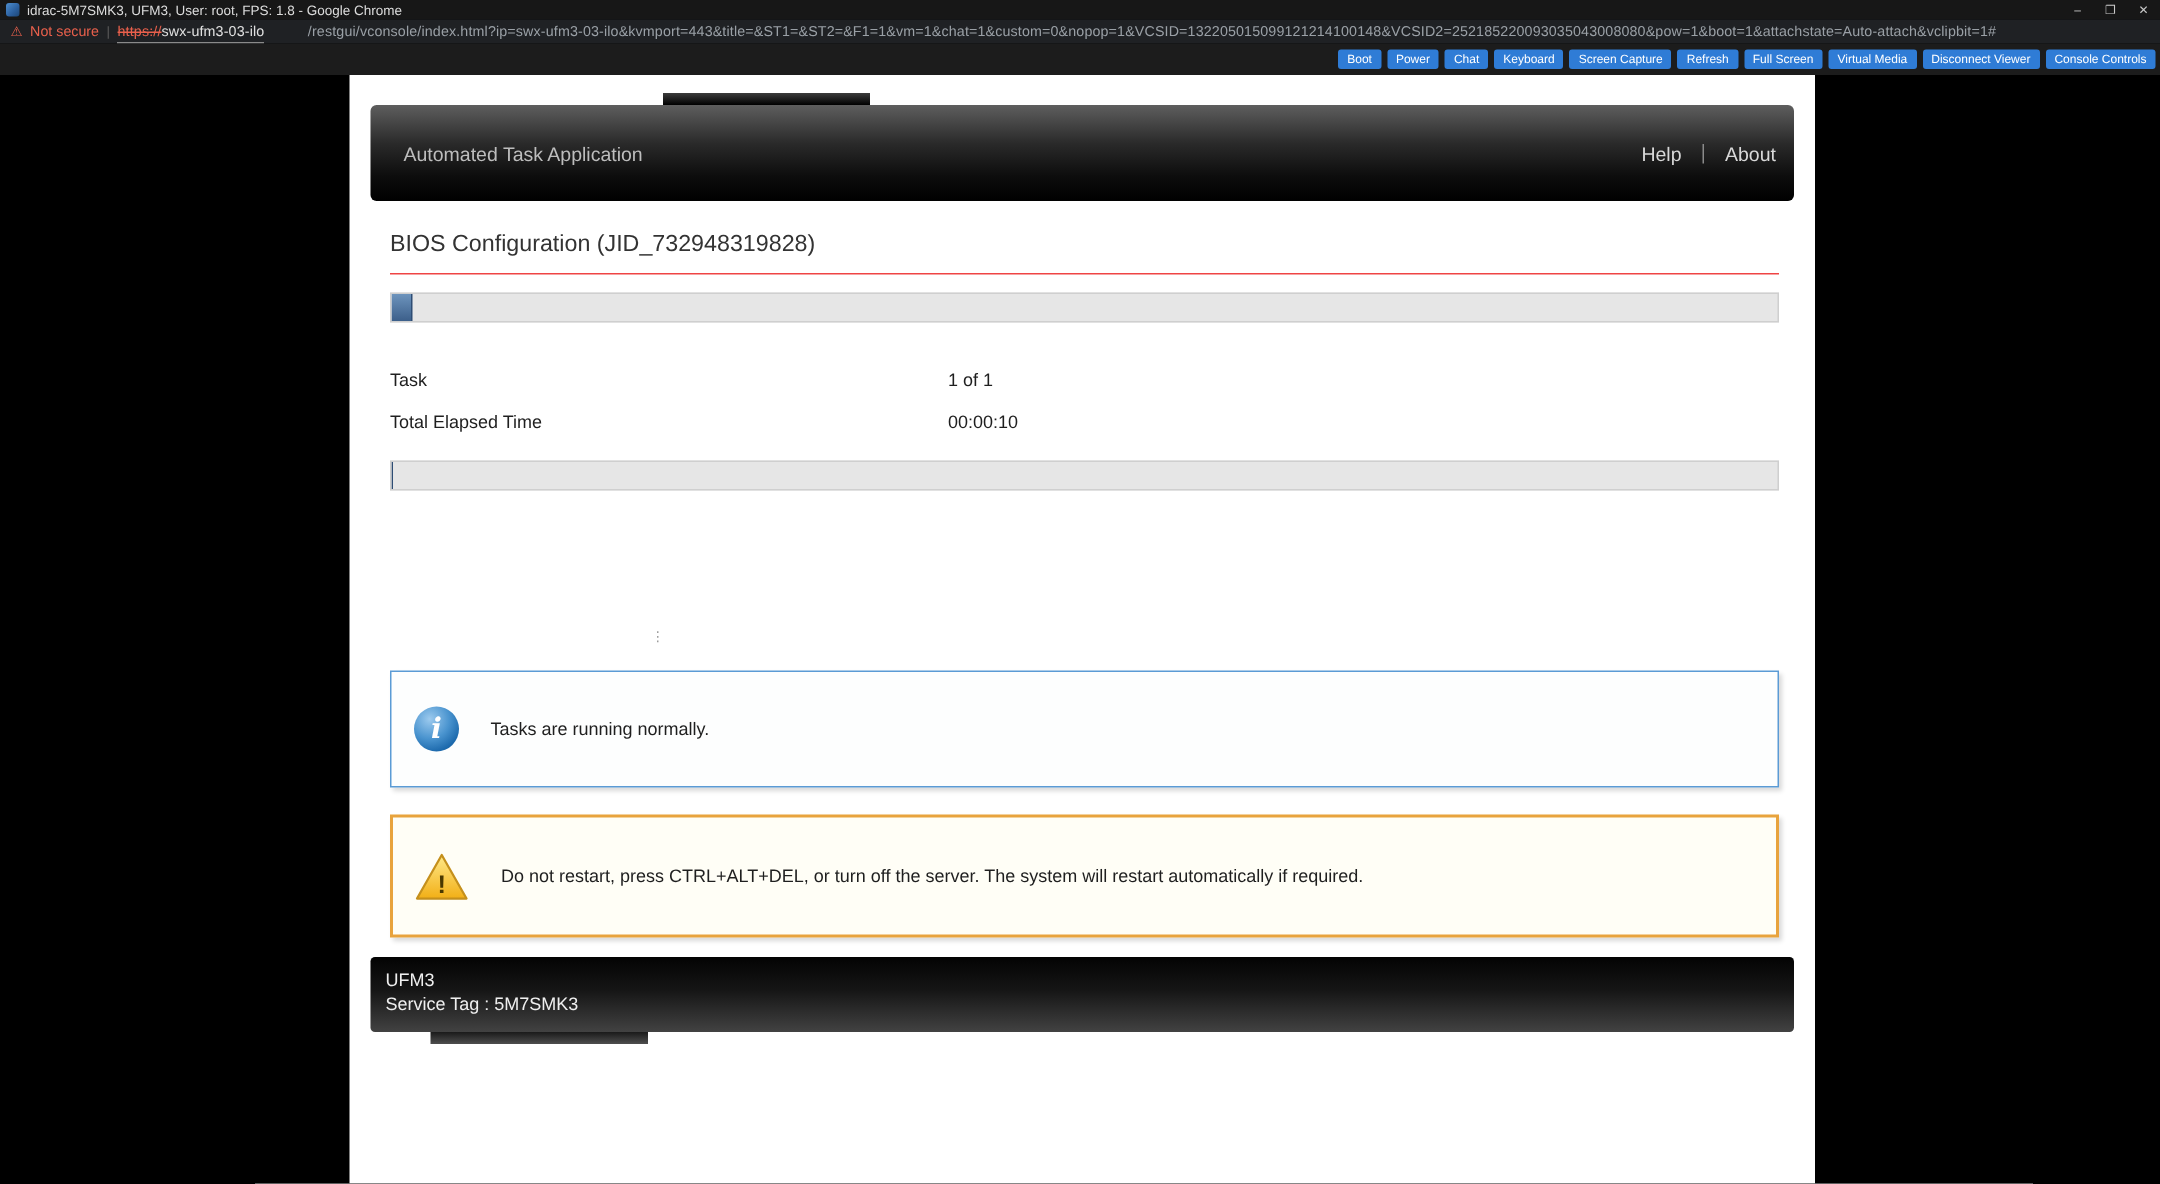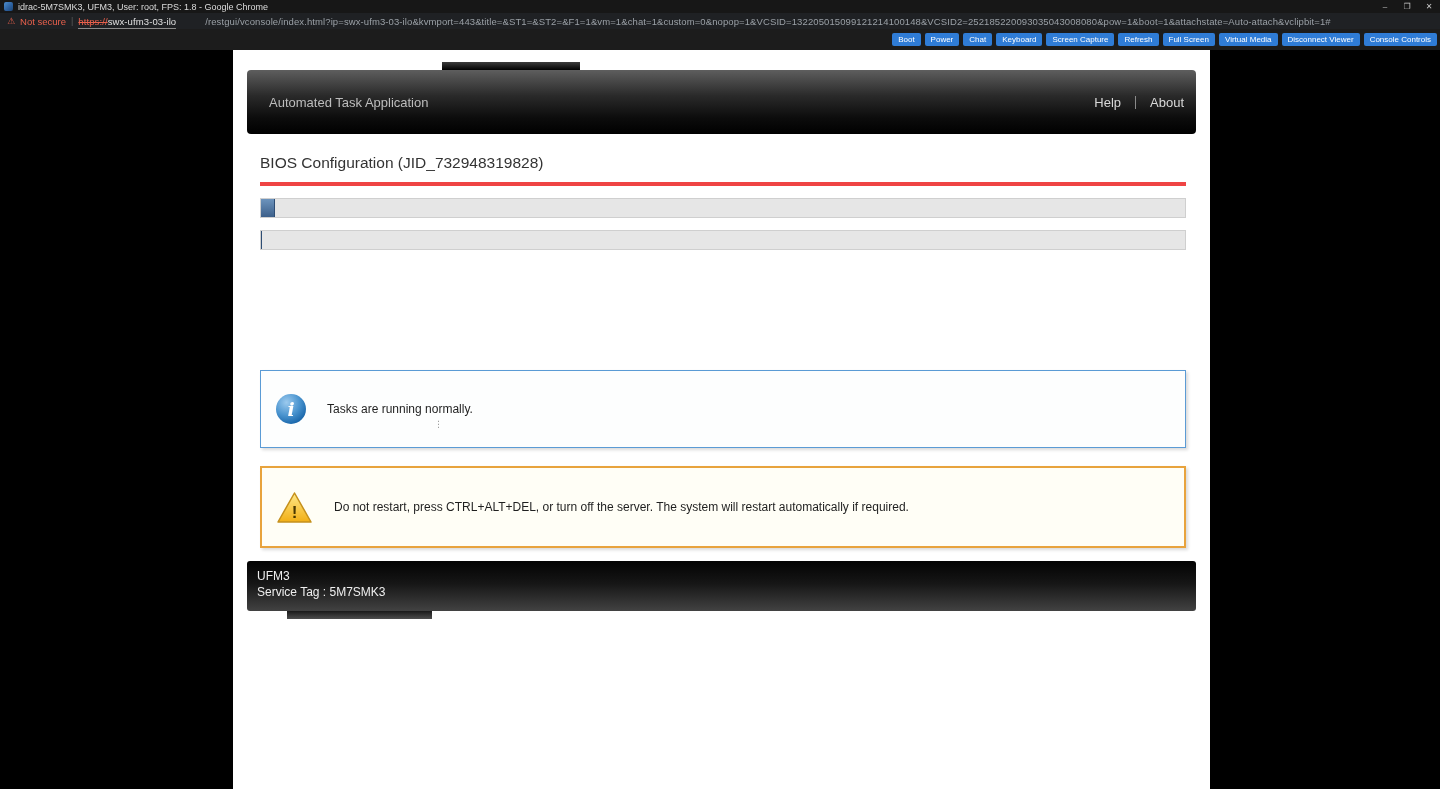--- a/index.html
+++ b/index.html
@@ -83,21 +83,21 @@
     border-bottom: 1px solid #e3e3e3; cursor: pointer; white-space: nowrap;
   }
   .splitter {
     position: absolute; left: 187px; top: 280px; color: #9a9a9a;
     font-size: 9px; line-height: 4px; cursor: col-resize; width: 6px; text-align: center;
   }
 
   .main { flex: 1; padding: 8px 10px 0 13px; }
   .main-title {
     font-size: 15.5px; color: #333; margin-top: 4px; padding-bottom: 10px;
-    border-bottom: 4px solid #ef4444;
+    border-bottom: 1px solid #ef4444;
   }
   .rows { margin-top: 2px; }
   .rows2 { margin-top: 24px; }
   .row { display: flex; align-items: center; height: 28px; font-size: 12px; color: #1f1f1f; }
   .row-label { width: 372px; flex: 0 0 auto; }
   .progress {
     margin-top: 12px; height: 20px; background: #e6e6e6;
     border: 1px solid #cfcfcf; position: relative; overflow: hidden;
   }
   .progress .fill {
@@ -189,20 +189,30 @@
       <div class="splitter">⋮</div>
 
       <div class="main">
         <div class="main-title">BIOS Configuration (JID_732948319828)</div>
 
 
         <div class="progress">
           <div class="fill" style="width: 1.5%;"></div>
         </div>
 
+        <div class="rows rows2">
+          <div class="row">
+            <span class="row-label">Task</span>
+            <span class="row-value">1 of 1</span>
+          </div>
+          <div class="row">
+            <span class="row-label">Total Elapsed Time</span>
+            <span class="row-value">00:00:10</span>
+          </div>
+        </div>
 
         <div class="progress">
           <div class="fill" style="width: 0%;"></div>
         </div>
 
         <div class="msg-box info-box">
           <div class="info-icon">
             <span>i</span>
           </div>
           <span class="box-msg">Tasks are running normally.</span>

